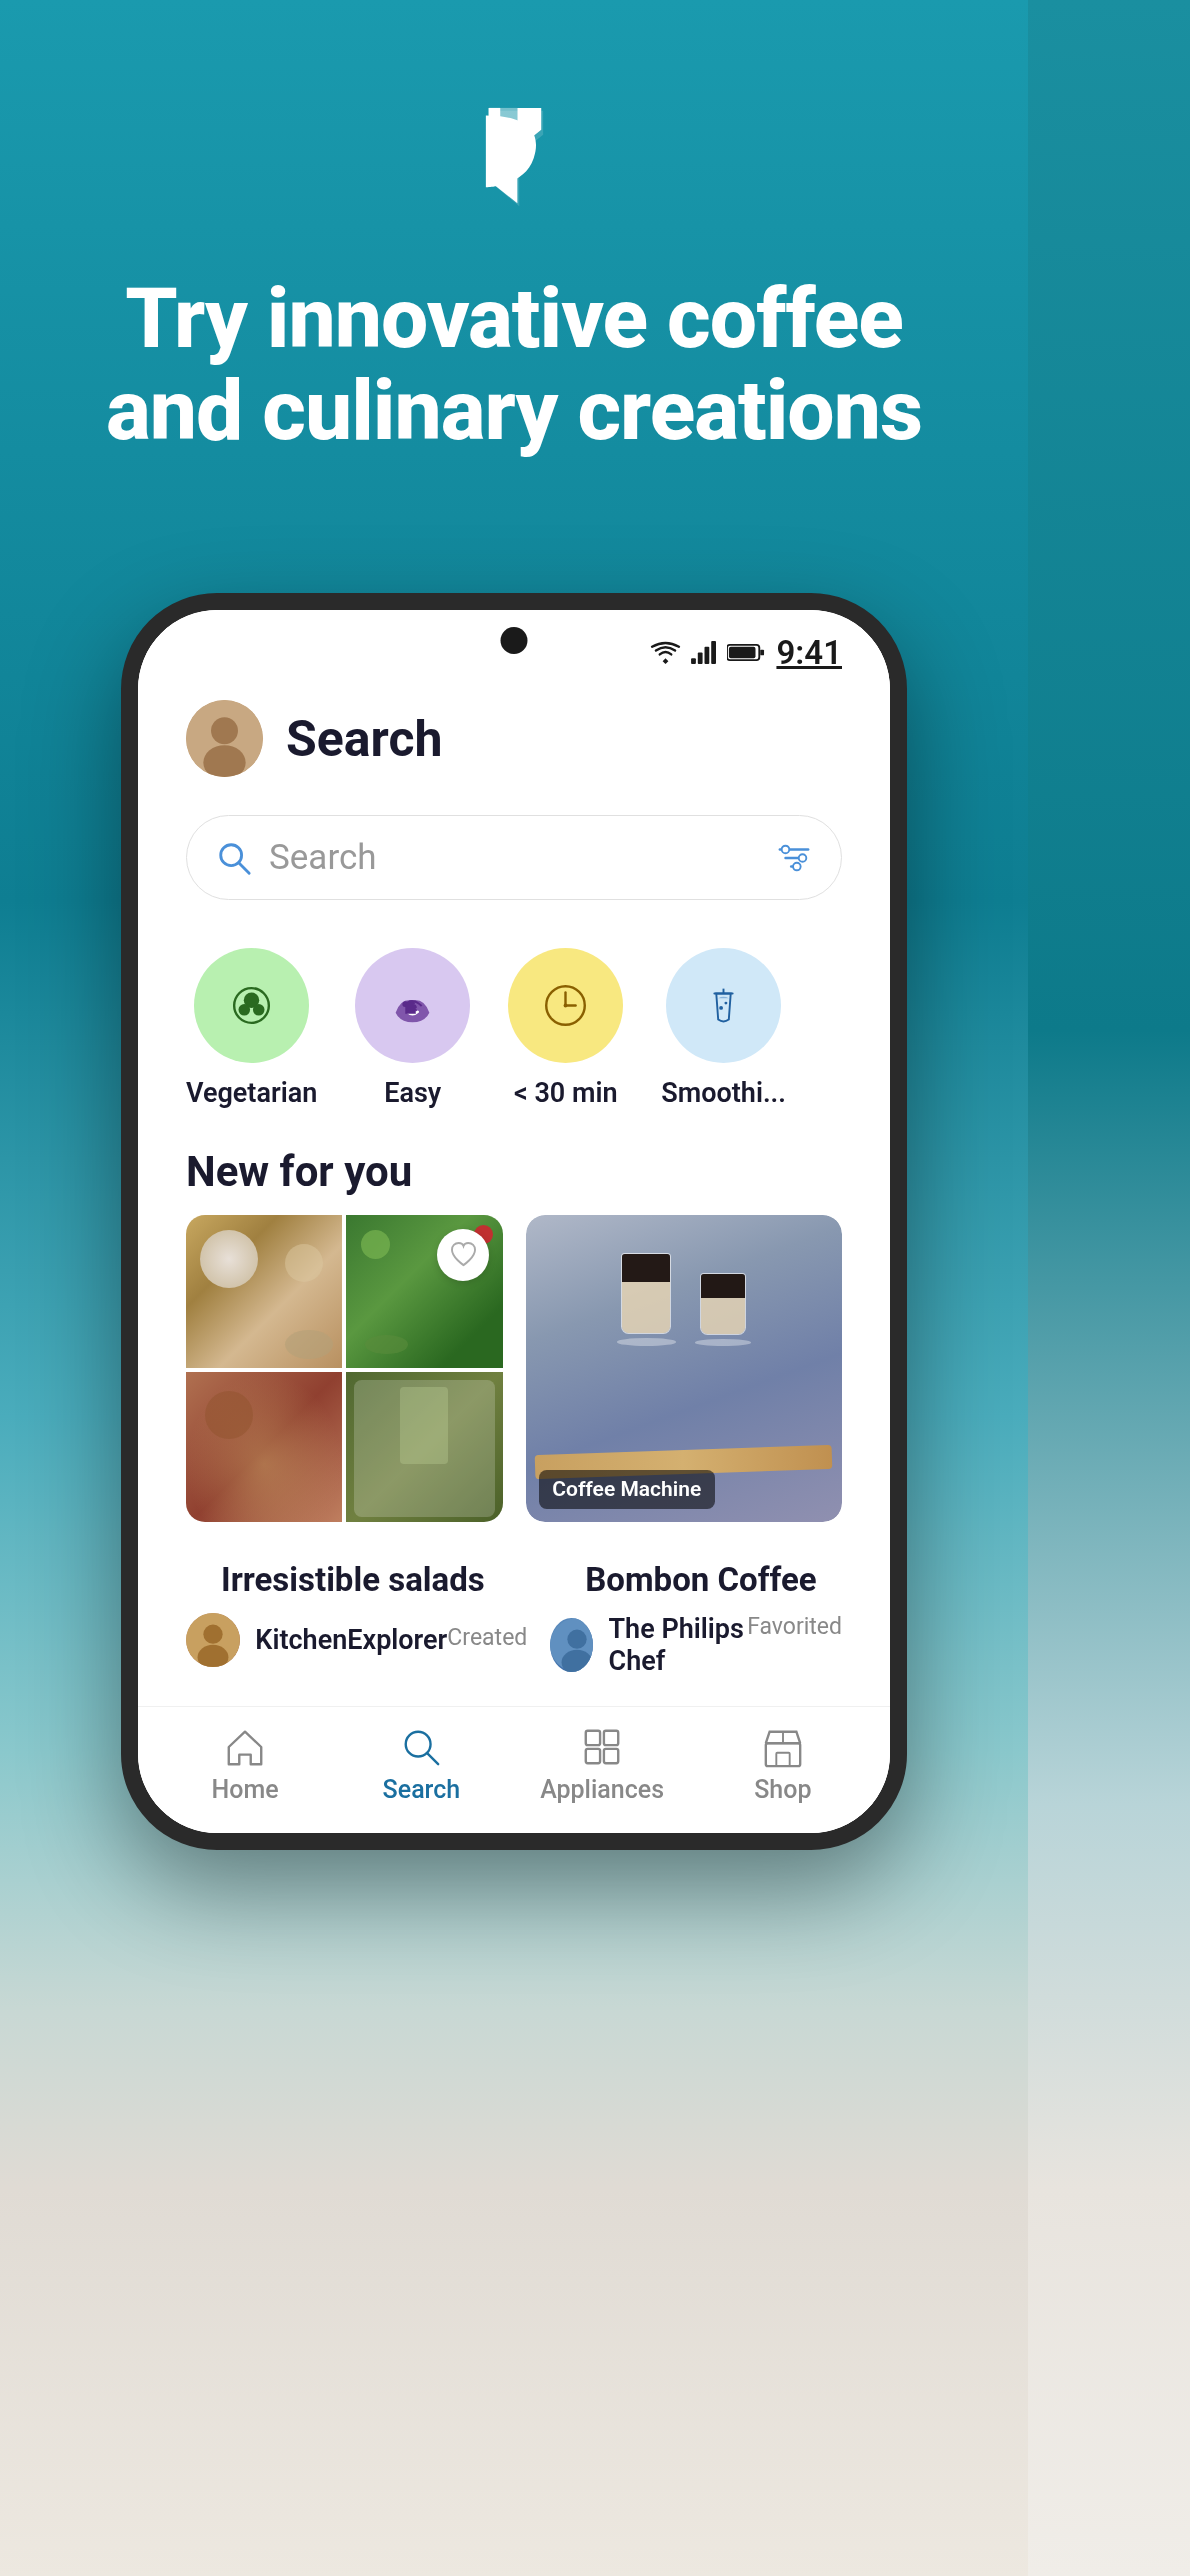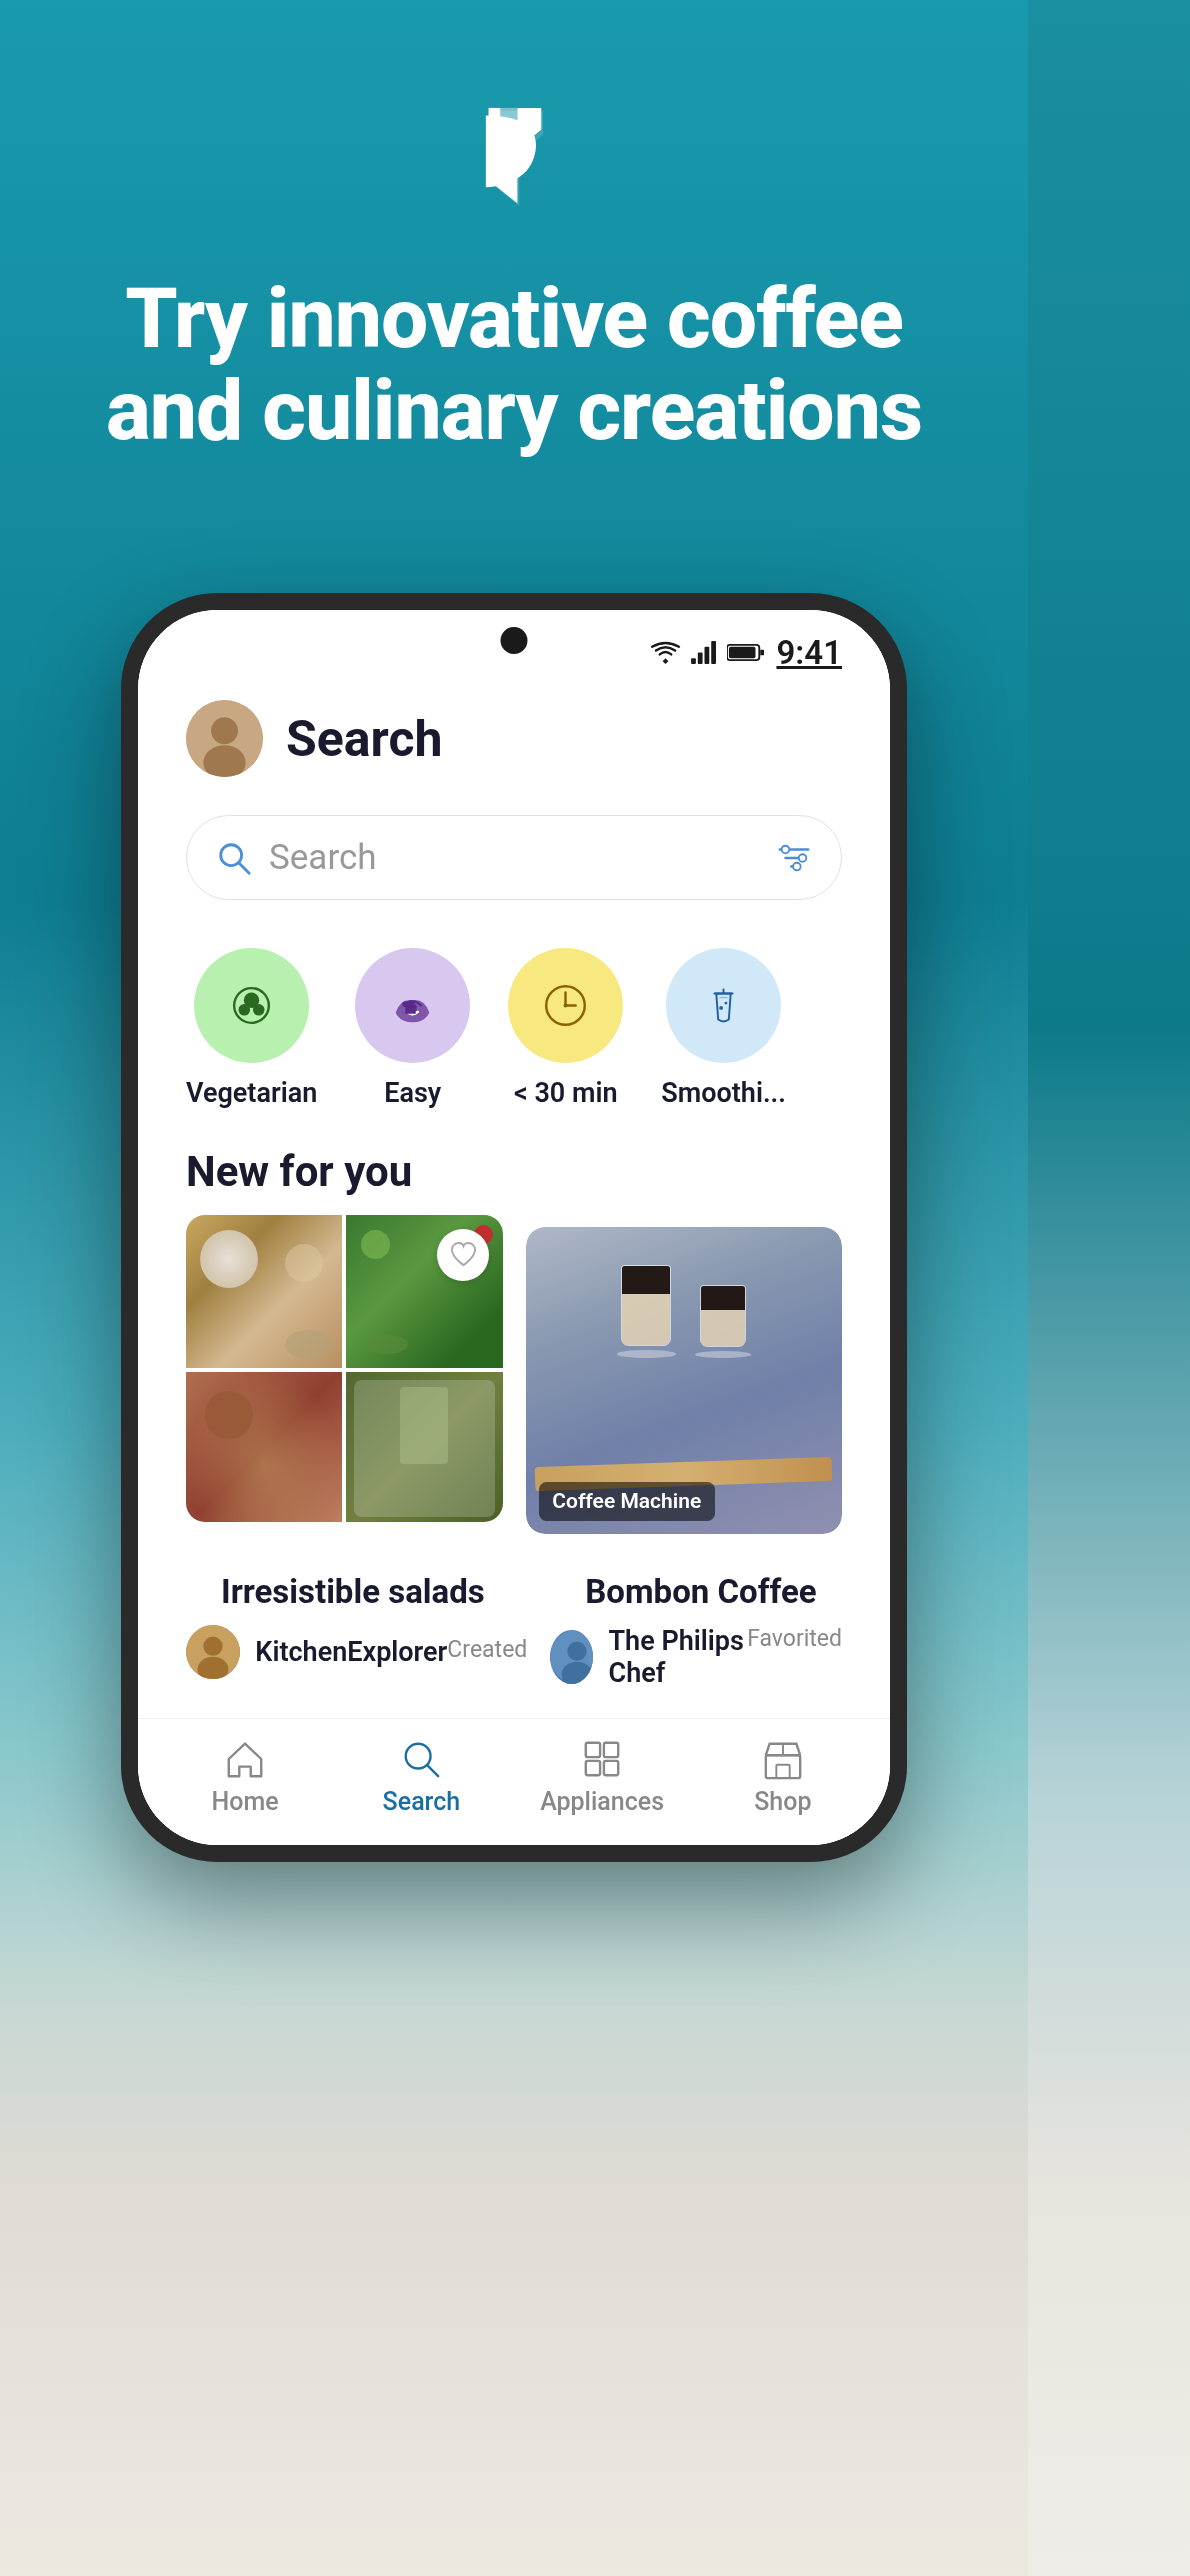--- a/index.html
+++ b/index.html
@@ -515,21 +515,21 @@
                 </div>
 
                 <div class="heart-btn">
                   <svg width="27" height="25" viewBox="0 0 28 26">
                     <path d="M14 24 C14 24 2 16 2 8 C2 4 5 1 9 1 C11.5 1 13.5 2.5 14 4 C14.5 2.5 16.5 1 19 1 C23 1 26 4 26 8 C26 16 14 24 14 24 Z" fill="none" stroke="#aaa" stroke-width="2"></path>
                   </svg>
                 </div>
               </div>
             </div>
 
-            <div class="card-right" style="position: relative; margin-top: 12px;">
+            <div class="card-right" style="position: relative;">
 
               <div style="width: 100%; height: 307px; background: linear-gradient(160deg, #b0b8c8 0%, #8898b0 30%, #7080a8 60%, #9090b0 100%); border-radius: 19px; position: relative; overflow: hidden;">
 
                 <div style="position: absolute; bottom: 48px; left: 9.6px; right: 9.6px; height: 24px; background: linear-gradient(90deg, #c8a060, #d4b070, #c09050); border-radius: 3.8px; transform: rotate(-2deg);"></div>
 
                 <div style="position: absolute; top: 38px; left: 50%; transform: translateX(-50%); display: flex; gap: 19px; align-items: flex-end;">
 
                   <div style="display: flex; flex-direction: column; align-items: center;">
                     <div style="width: 50px; height: 81px; background: rgba(255,255,255,0.25); border-radius: 3.8px 3.8px 7.7px 7.7px; border: 1.9px solid rgba(255,255,255,0.5); position: relative; overflow: hidden;">
                       <div style="position: absolute; top: 0; width: 100%; height: 35%; background: rgba(20,8,2,0.9);"></div>

